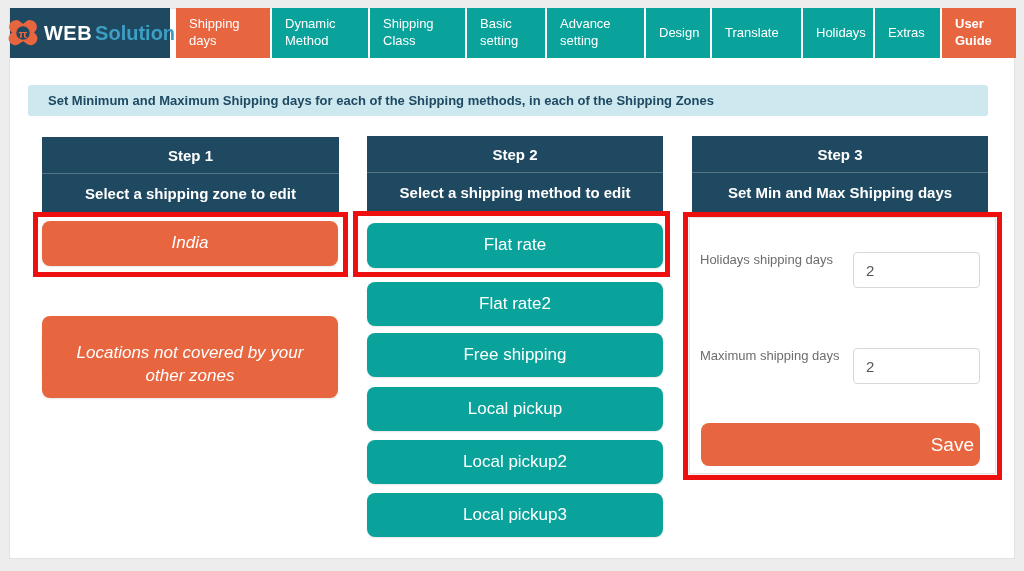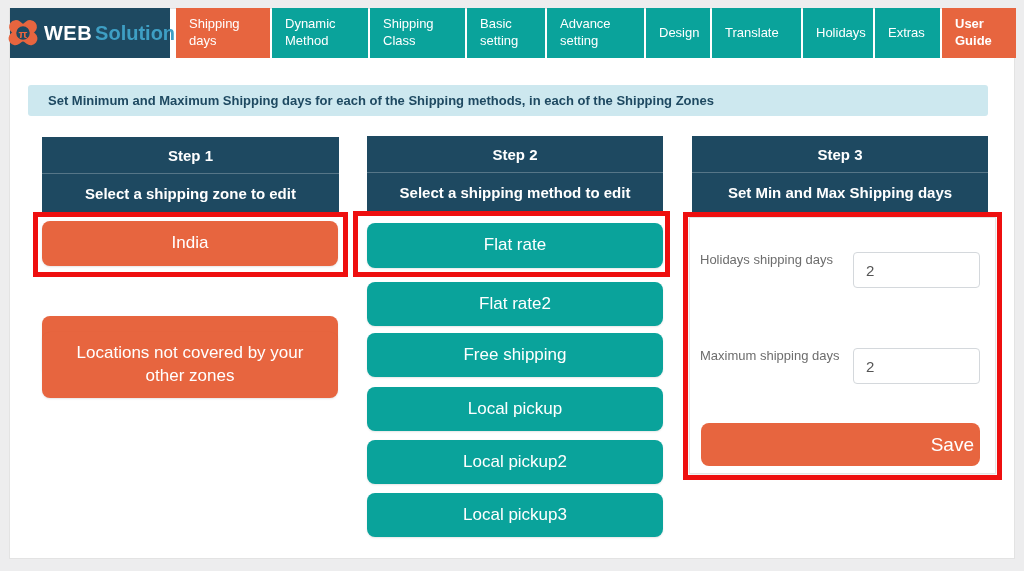--- a/index.html
+++ b/index.html
@@ -52,21 +52,21 @@
   .h1{left:42px;top:137px;width:297px;}
   .h2{left:367px;top:136px;width:296px;}
   .h3{left:692px;top:136px;width:296px;}
 
   
   .bigbtn{
     position:absolute;width:296px;border:none;border-radius:8px;color:#fff;font-size:17px;
     font-family:inherit;display:flex;align-items:center;justify-content:center;text-align:center;
     cursor:pointer;box-shadow:0 1px 2px rgba(0,0,0,.10);line-height:1.35;padding:0 14px;box-sizing:border-box;
   }
-  .zone{background:var(--orange,#e7653f);left:42px;}
+  .zone{background:var(--orange,#e7653f);left:42px;font-style:italic;}
   .method{background:var(--teal,#0aa39b);left:367px;}
 
   
   .panel{
     position:absolute;left:689px;top:217px;width:307px;height:257px;background:#fff;
     border:1px solid #e4e4e4;box-sizing:border-box;box-shadow:0 1px 3px rgba(0,0,0,.08);
   }
   .field-label{
     position:absolute;width:140px;color:#6d6d6d;font-size:13px;line-height:1.55;
   }

